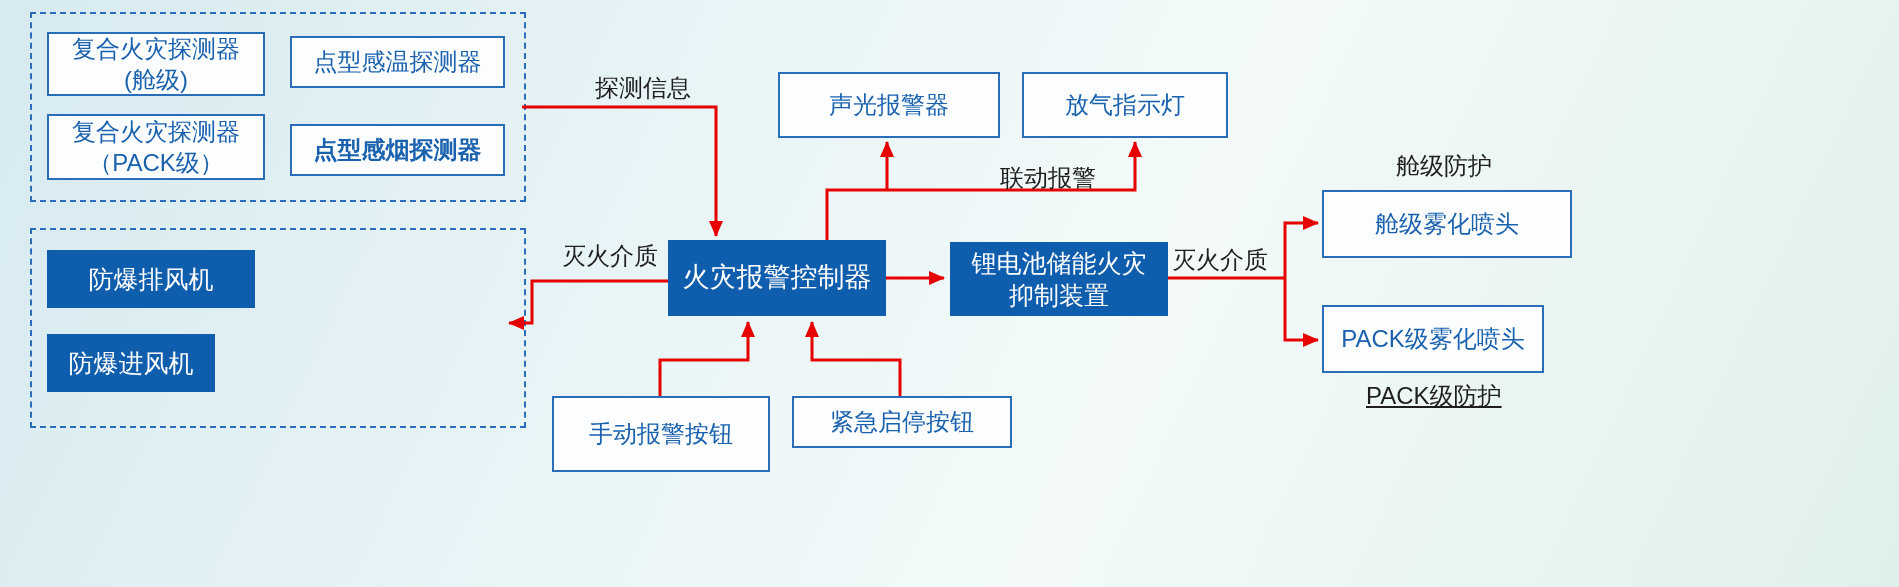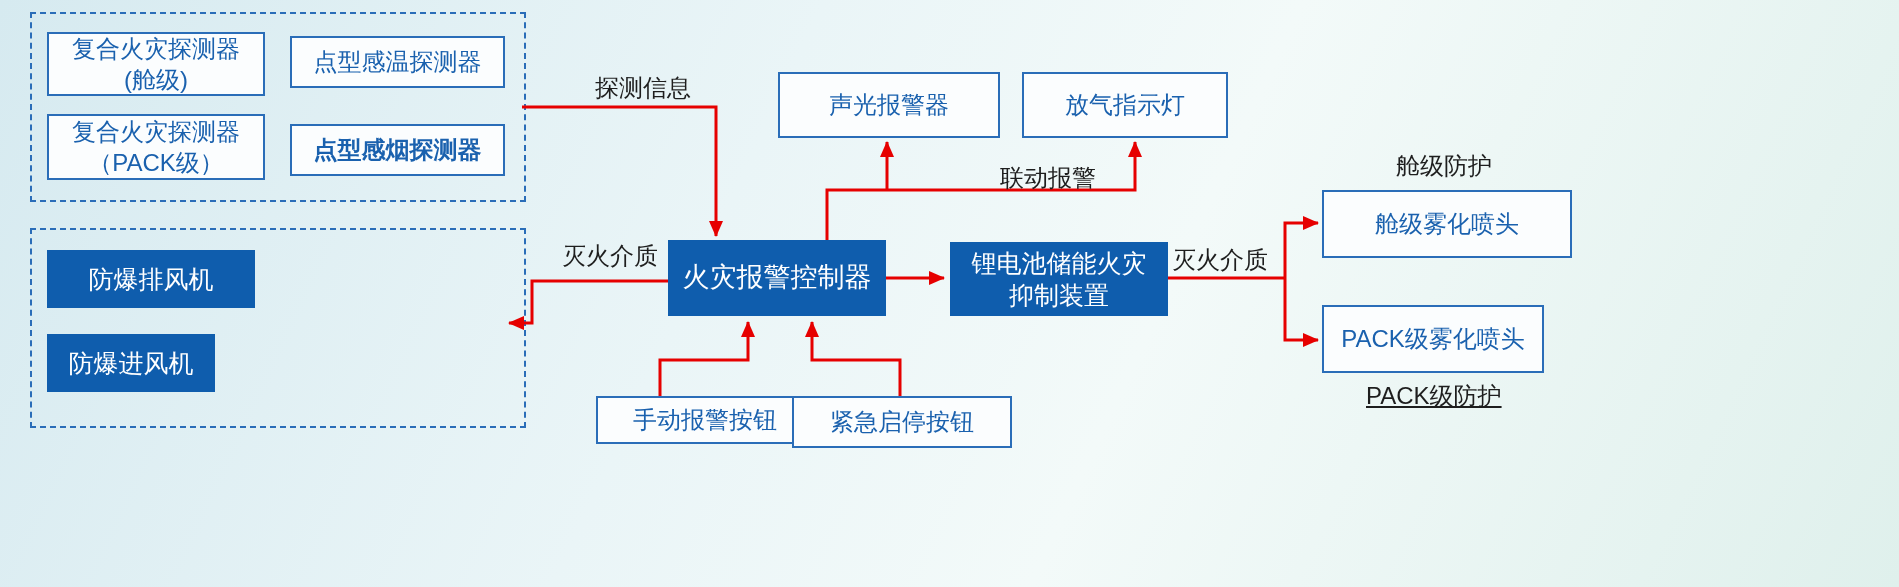--- a/index.html
+++ b/index.html
@@ -66,21 +66,21 @@
   #b-phd { left: 290px;  top: 36px;  width: 215px; height: 52px; }
   #b-cdp { left: 47px;   top: 114px; width: 218px; height: 66px; }
   #b-psd { left: 290px;  top: 124px; width: 215px; height: 52px; font-weight: bold; }
   #b-ef  { left: 47px;   top: 250px; width: 208px; height: 58px; }
   #b-if  { left: 47px;   top: 334px; width: 168px; height: 58px; }
   #b-prv { left: 297px;  top: 292px; width: 208px; height: 62px; }
   #b-fac { left: 668px;  top: 240px; width: 218px; height: 76px; }
   #b-sla { left: 778px;  top: 72px;  width: 222px; height: 66px; }
   #b-gri { left: 1022px; top: 72px;  width: 206px; height: 66px; }
   #b-sd  { left: 950px;  top: 242px; width: 218px; height: 74px; }
-  #b-mab { left: 552px;  top: 396px; width: 218px; height: 48px; margin-left: 44px; }
+  #b-mab { left: 552px;  top: 396px; width: 218px; height: 76px; }
   #b-esb { left: 792px;  top: 396px; width: 220px; height: 52px; }
   #b-cn  { left: 1322px; top: 190px; width: 250px; height: 68px; }
   #b-pn  { left: 1322px; top: 305px; width: 222px; height: 68px; }
 
   
   #l-di { left: 595px;  top: 72px;  }
   #l-la { left: 1000px;  top: 162px; }
   #l-sc { left: 562px;  top: 240px; }
   #l-em { left: 1172px; top: 244px; }
   #l-cp { left: 1396px; top: 150px; }

